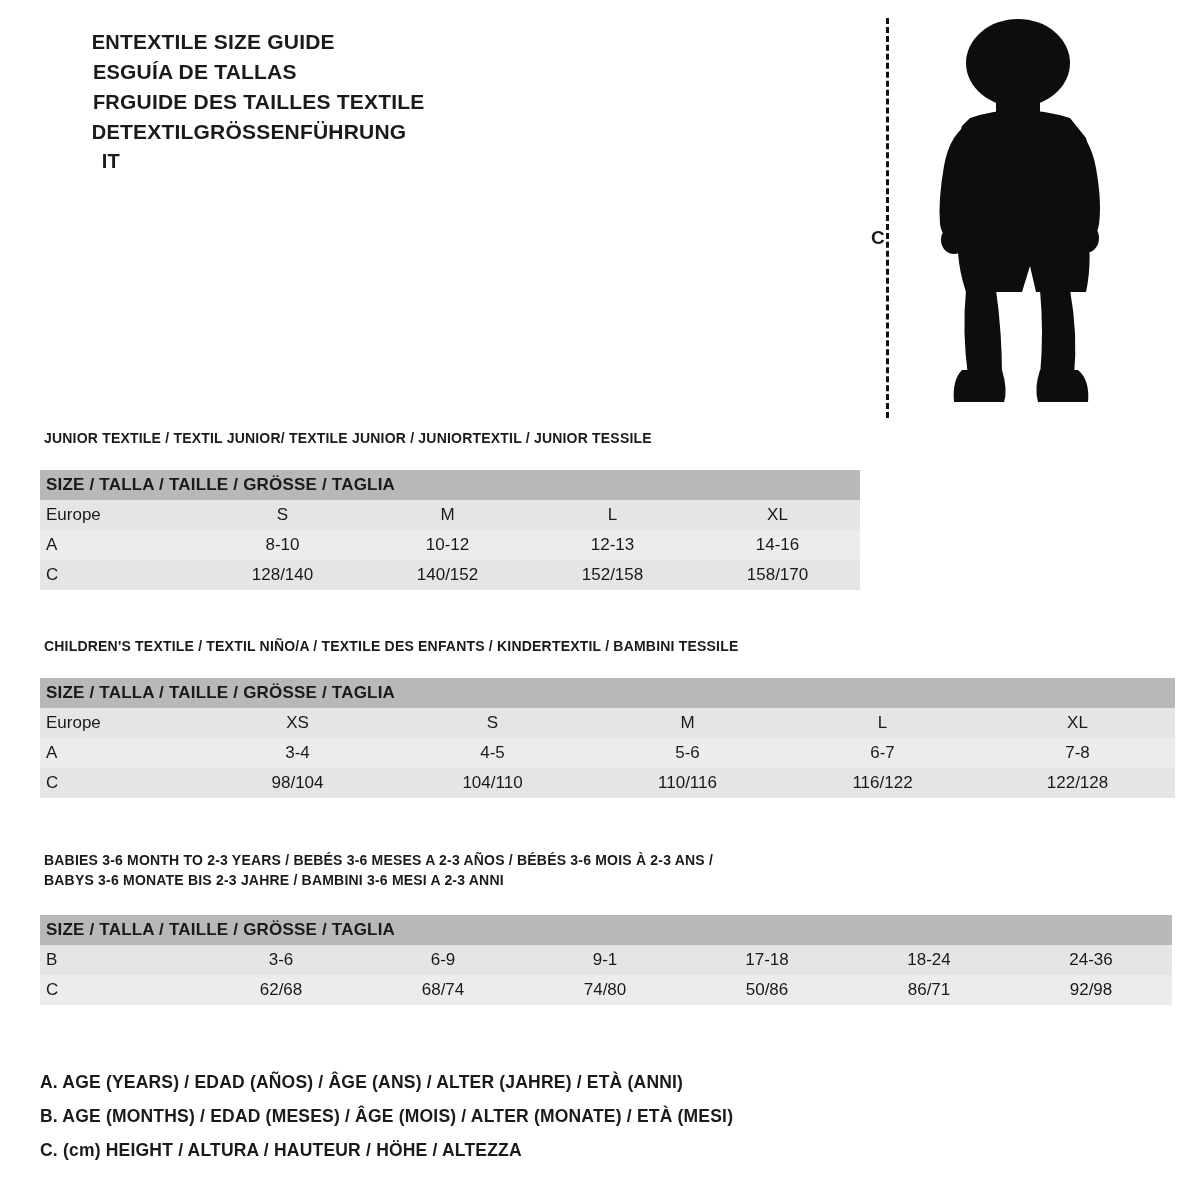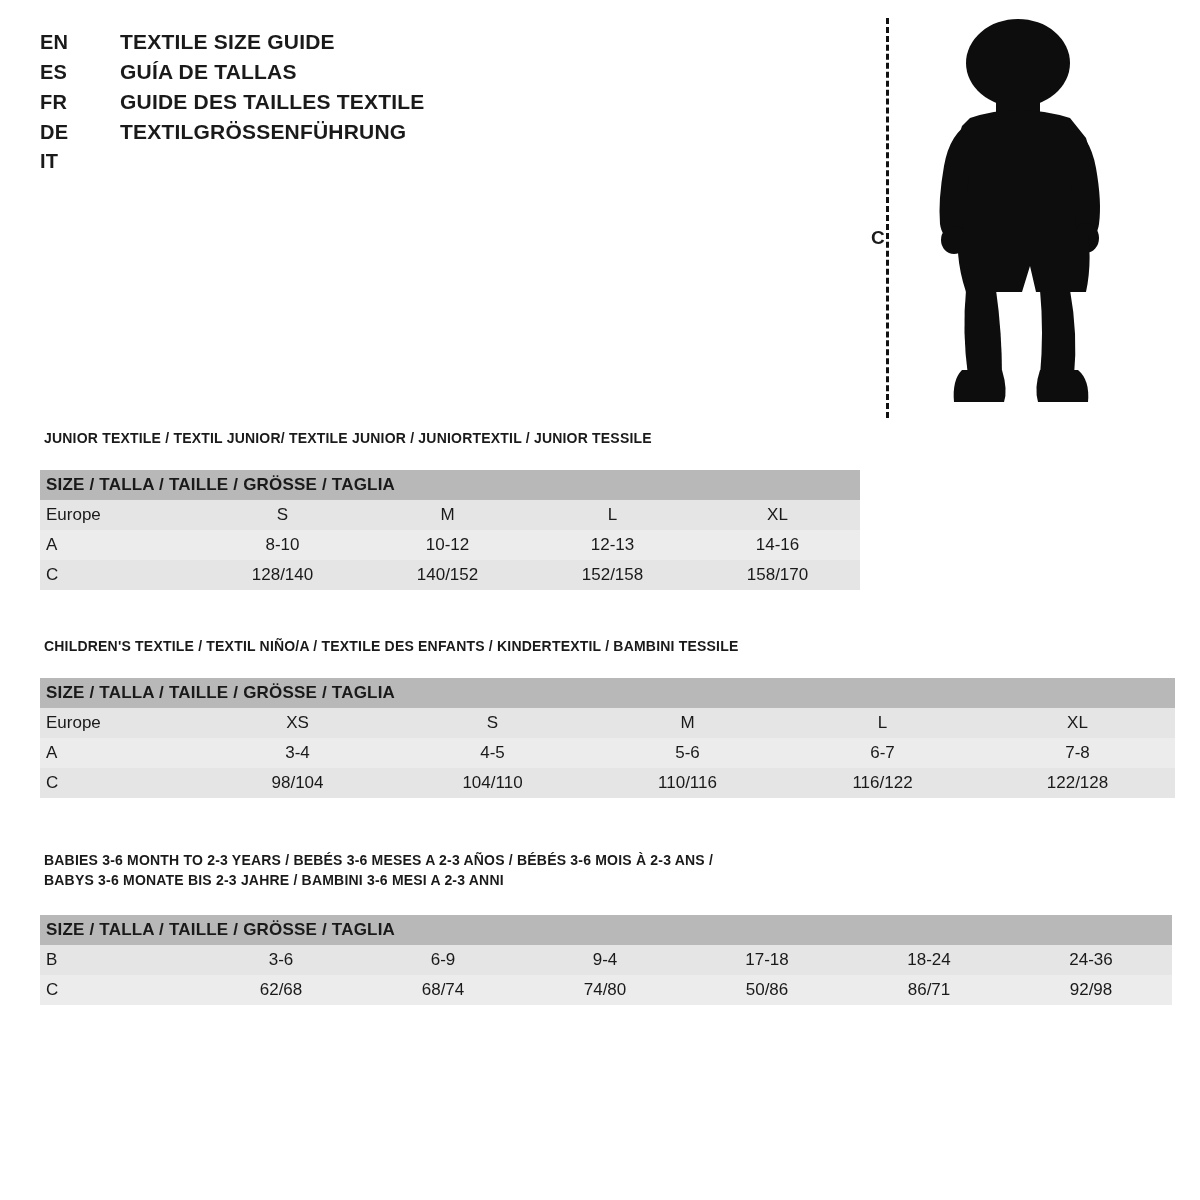--- a/index.html
+++ b/index.html
@@ -22,20 +22,21 @@
     box-sizing: border-box;
     padding: 30px 40px 0 40px;
   }
 
   
   .lang-block {
     position: absolute;
     left: 40px;
     top: 30px;
     width: 600px;
+    text-align: right;
   }
   .lang-row {
     display: flex;
     align-items: baseline;
     height: 30px;
   }
   .lang-code {
     width: 80px;
     font-size: 20px;
     font-weight: bold;
@@ -295,32 +296,37 @@
           <col style="width:162px">
       </colgroup>
       <tbody>
         <tr class="hdr-band">
           <td class="cell-label" colspan="7">SIZE / TALLA / TAILLE / GRÖSSE / TAGLIA</td>
         </tr>
         <tr class="row-light">
           <td class="cell-label">B</td>
           <td class="cell-val">3-6</td>
           <td class="cell-val">6-9</td>
-          <td class="cell-val">9-4</td>
+          <td class="cell-val">9-1</td>
           <td class="cell-val">17-18</td>
           <td class="cell-val">18-24</td>
           <td class="cell-val">24-36</td>
         </tr>
         <tr class="row-shade">
           <td class="cell-label">C</td>
           <td class="cell-val">62/68</td>
           <td class="cell-val">68/74</td>
           <td class="cell-val">74/80</td>
           <td class="cell-val">50/86</td>
           <td class="cell-val">86/71</td>
           <td class="cell-val">92/98</td>
         </tr>
       </tbody>
     </table>
   </div>
 
+  <div class="legend">
+    <div>A. AGE (YEARS) / EDAD (AÑOS) / ÂGE (ANS) / ALTER (JAHRE) / ETÀ (ANNI)</div>
+    <div>B. AGE (MONTHS) / EDAD (MESES) / ÂGE (MOIS) / ALTER (MONATE) / ETÀ (MESI)</div>
+    <div>C. (cm) HEIGHT / ALTURA / HAUTEUR / HÖHE / ALTEZZA</div>
+  </div>
 
 </div>
 
 </body></html>

